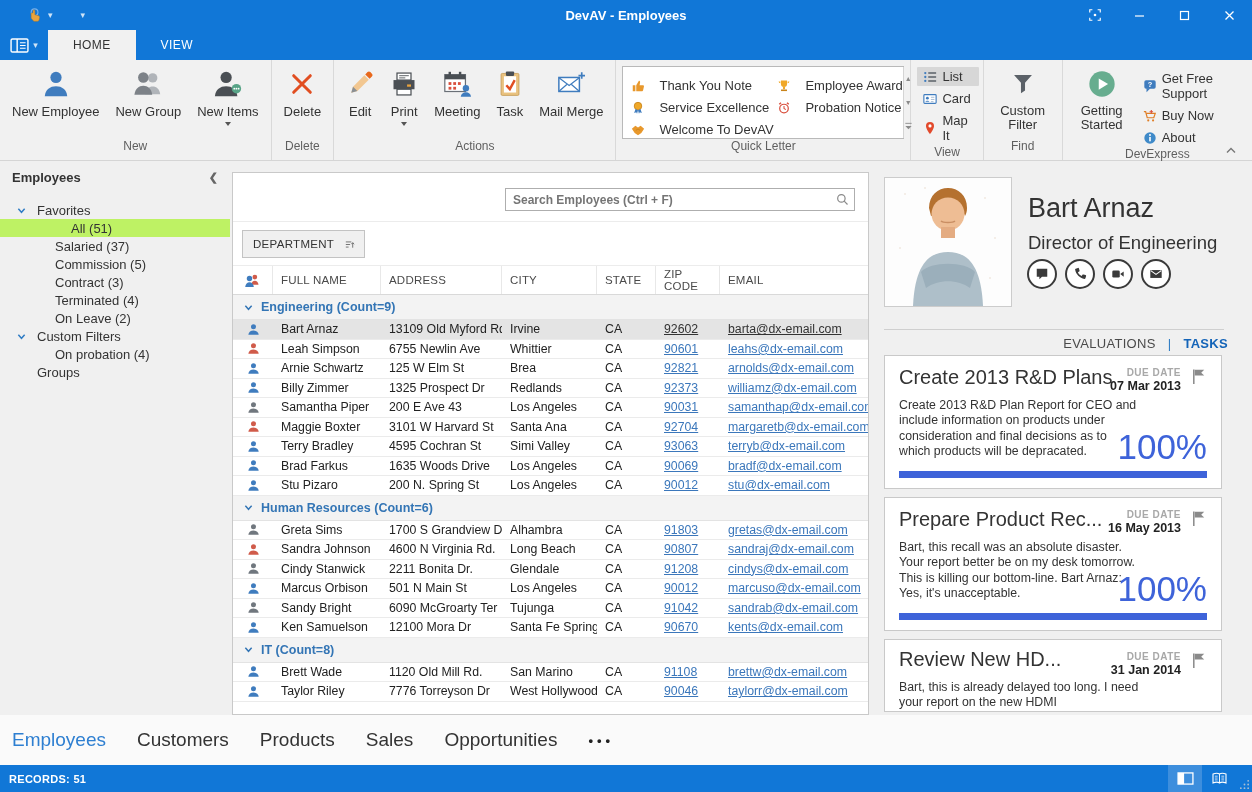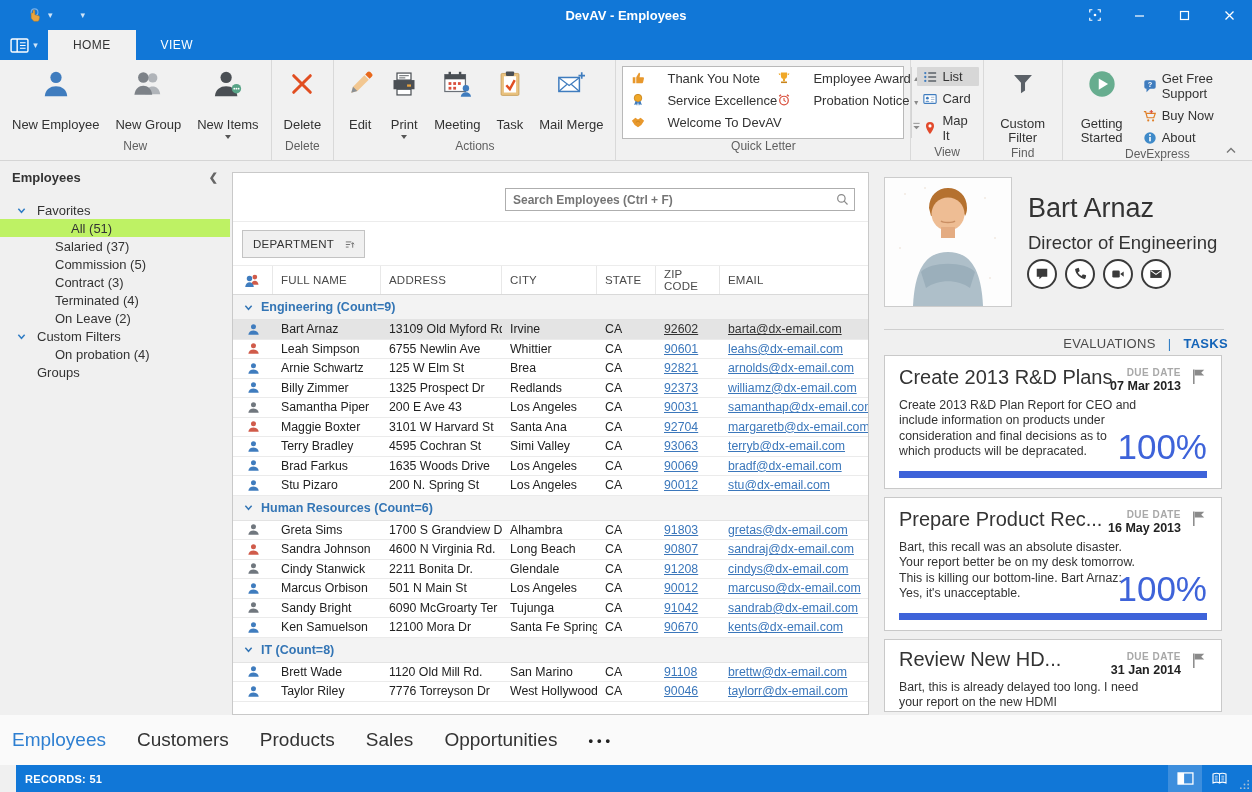--- a/index.html
+++ b/index.html
@@ -23,31 +23,31 @@
   .rtab { padding:2px 25px; display:flex; align-items:center; color:#fff; font-size:12px; letter-spacing:.4px; }
   .rtab.active { background:#f1f1f1; color:#333; }
 
   
   .ribbon { position:absolute; top:60px; left:0; right:0; height:101px; background:#f1f1f1; border-bottom:1px solid #d5d5d5; display:flex; }
   .rgroup { display:flex; flex-direction:column; border-right:1px solid #d9d9d9; }
   .rgroup-content { flex:1; display:flex; align-items:flex-start; padding:5px 4px 0; }
   .rgroup-label { height:21px; text-align:center; font-size:12px; color:#5f5f5f; padding:0 10px; }
   .big-btn { display:flex; flex-direction:column; align-items:center; padding:2px 8px 0; cursor:default; }
   .big-btn .ric { height:34px; display:flex; align-items:center; }
-  .big-btn .blabel { font-size:13px; color:#333; margin-top:16px; white-space:nowrap; }
+  .big-btn .blabel { font-size:13px; color:#333; margin-top:3px; white-space:nowrap; }
   .big-btn .blabel.wrap { white-space:normal; text-align:center; line-height:1.1; }
   .caret-sm { width:0; height:0; border-left:3.5px solid transparent; border-right:3.5px solid transparent; border-top:4px solid #555; margin-top:3px; }
   .small-list { display:flex; flex-direction:column; gap:3px; padding-top:2px; }
   .small-item { display:flex; align-items:center; gap:5px; font-size:13px; color:#333; padding:2px 8px 2px 6px; border-radius:1px; }
   .small-item.active { background:#d7d7d7; }
   
   .gallery { display:flex; width:282px; height:73px; background:#fff; border:1px solid #b9b9b9; margin-top:1px; }
   .ql-col { display:flex; flex-direction:column; padding:4px 0 0 8px; }
   .ql-col1 { width:146px; } .ql-col2 { flex:1; }
-  .ql-item { display:flex; align-items:flex-start; gap:22px; height:22px; font-size:13px; color:#333; white-space:nowrap; }
+  .ql-item { display:flex; align-items:flex-end; gap:14px; height:22px; font-size:13px; color:#333; white-space:nowrap; }
   .gal-strip { width:17px; border-left:1px solid #d4d4d4; display:flex; flex-direction:column; }
   .gal-btn { flex:1; display:flex; align-items:center; justify-content:center; color:#8a8a8a; font-size:7px; }
   .ribbon-collapse { position:absolute; right:16px; bottom:6px; color:#777; }
 
   
   .sidebar { position:absolute; left:0; top:160px; width:230px; bottom:77px; }
   .sidebar-header { height:34px; display:flex; align-items:center; padding:0 12px; font-size:13px; font-weight:bold; color:#333; }
   .collapse-chevron { margin-left:auto; color:#666; font-size:11px; }
   .tree { margin-top:7px; font-size:13px; }
   .titem { height:18px; display:flex; align-items:center; cursor:default; }
@@ -104,21 +104,21 @@
   .card-desc { margin-top:9px; font-size:12.3px; line-height:1.26; color:#333; width:242px; }
   .clipped .card-desc { width:260px; }
   .progress-value { position:absolute; right:14px; bottom:21px; font-size:35px; color:#3e63d9; }
   .progress-bar { position:absolute; left:14px; right:14px; bottom:10px; height:7px; background:#3e63d9; }
 
   
   .bottombar { position:absolute; left:0; right:0; bottom:27px; height:50px; background:#fafafa; display:flex; align-items:center; gap:31px; padding-left:12px; }
   .btab { font-size:19px; color:#333; cursor:default; }
   .btab.active { color:#2e7fd1; }
   .btab.dots { font-size:13px; letter-spacing:4px; font-weight:bold; color:#222; }
-  .statusbar { position:absolute; left:16px; right:0; bottom:0; height:27px; background:#1177d7; display:flex; align-items:center; color:#fff; }
+  .statusbar { position:absolute; left:0; right:0; bottom:0; height:27px; background:#1177d7; display:flex; align-items:center; color:#fff; }
   .records { padding-left:9px; font-size:11px; font-weight:bold; letter-spacing:.3px; }
   .sb-icons { margin-left:auto; display:flex; align-items:stretch; height:100%; }
   .sb-btn { width:34px; display:flex; align-items:center; justify-content:center; }
   .sb-btn.active { background:#3d8edd; }
   .grip { width:16px; display:flex; align-items:flex-end; justify-content:flex-end; padding:0 2px 2px 0; }
 </style>
 </head>
 <body>
 
 <div class="titlebar">

